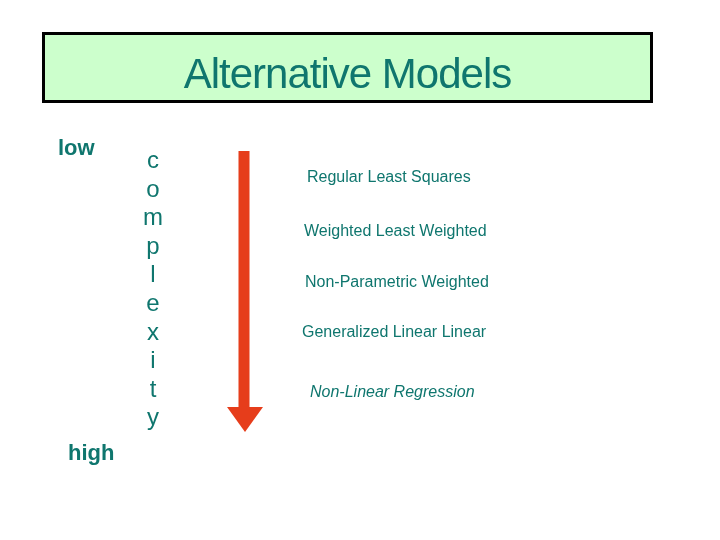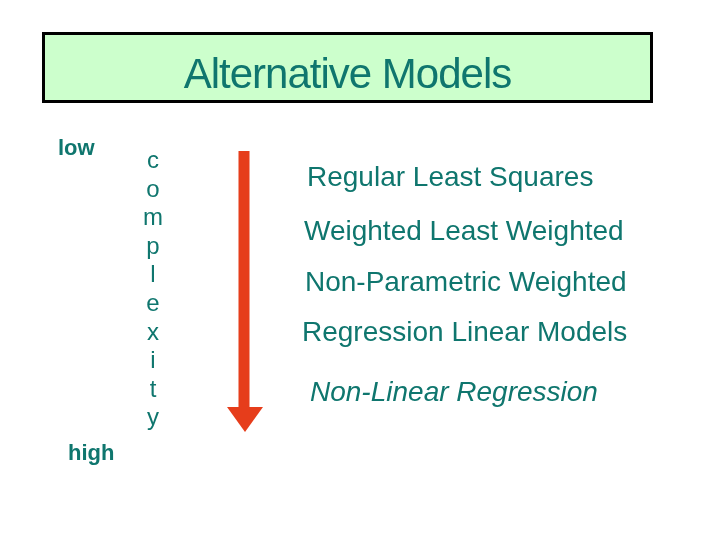--- a/index.html
+++ b/index.html
@@ -70,21 +70,21 @@
     position: absolute;
     left: 224px;
     top: 147px;
     width: 42px;
     height: 288px;
   }
 
   
   .model-item {
     position: absolute;
-    font-size: 28px;
+    font-size: 16px;
     line-height: 24px;
     white-space: nowrap;
   }
   .model-item:nth-child(1) { left: 307px; top: 165px; }
   .model-item:nth-child(2) { left: 304px; top: 219px; }
   .model-item:nth-child(3) { left: 305px; top: 270px; }
   .model-item:nth-child(4) { left: 302px; top: 320px; }
   .model-item:nth-child(5) { left: 310px; top: 380px; font-style: italic; }
 
   
@@ -123,21 +123,21 @@
 
   <svg class="arrow-svg" viewBox="0 0 42 288" xmlns="http://www.w3.org/2000/svg">
     <rect x="14.5" y="4" width="11" height="258" fill="#e63d1b"></rect>
     <polygon points="3,260 39,260 21,285" fill="#e63d1b"></polygon>
   </svg>
 
   <div id="model-list">
       <div class="model-item">Regular Least Squares</div>
       <div class="model-item">Weighted Least Weighted</div>
       <div class="model-item">Non-Parametric Weighted</div>
-      <div class="model-item">Regression Linear Models</div>
+      <div class="model-item">Generalized Linear Linear</div>
       <div class="model-item">Non-Linear Regression</div>
     </div>
 
   <div class="axis-label high">high</div>
 
   <div class="page-number">12</div>
 
 </div>
 
 </body></html>

